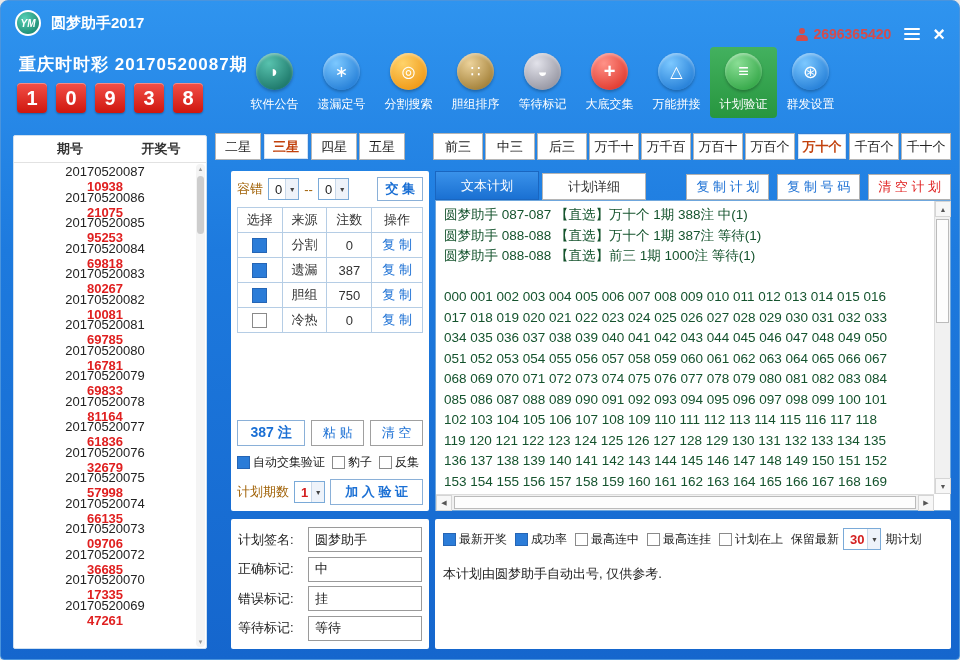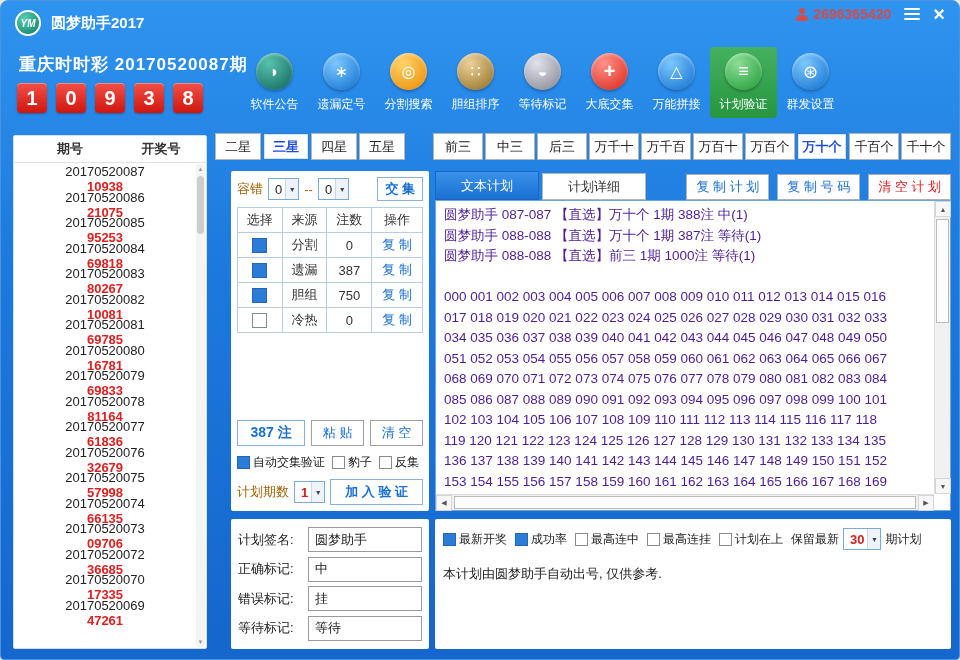--- a/index.html
+++ b/index.html
@@ -3,21 +3,21 @@
 <meta charset="utf-8">
 <style>
   *{margin:0;padding:0;box-sizing:border-box;}
   html,body{width:960px;height:660px;}
   body{font-family:"Liberation Sans","DejaVu Sans",sans-serif;background:#e8e8e8;position:relative;overflow:hidden;}
   .window{position:absolute;inset:0;background:linear-gradient(180deg,#2f94ef 0%,#1d7ade 38%,#1566cd 100%);border-radius:8px 8px 4px 4px;border:1px solid #4a94dd;}
 
   
   .logo{position:absolute;left:14px;top:9px;width:26px;height:26px;border:2px solid #fff;border-radius:50%;background:radial-gradient(circle at 35% 30%,#57d0b5,#0e7a62);color:#fff;font-size:10px;font-weight:bold;font-style:italic;display:flex;align-items:center;justify-content:center;}
   .win-title{position:absolute;left:50px;top:13px;color:#fff;font-size:15px;font-weight:bold;}
-  .tb-right{position:absolute;right:14px;top:4px;display:flex;align-items:center;gap:13px;}
+  .tb-right{position:absolute;right:14px;top:24px;display:flex;align-items:center;gap:13px;}
   .user{display:flex;align-items:center;gap:5px;color:#d44c4c;font-size:14px;font-weight:bold;}
   .person-icon{width:13px;height:13px;position:relative;}
   .person-icon:before{content:"";position:absolute;left:3.5px;top:0;width:6px;height:6px;border-radius:50%;background:#d44c4c;}
   .person-icon:after{content:"";position:absolute;left:0.5px;bottom:0;width:12px;height:6px;border-radius:6px 6px 2px 2px;background:#d44c4c;}
   .menu-icon{width:16px;height:12px;display:flex;flex-direction:column;justify-content:space-between;cursor:pointer;}
   .menu-icon i{height:2px;background:#fff;border-radius:1px;}
   .close-btn{color:#fff;font-size:20px;font-weight:bold;line-height:18px;cursor:pointer;}
 
   
   .lottery-title{position:absolute;left:18px;top:52px;color:#fff;font-size:17px;font-weight:bold;letter-spacing:1px;}
@@ -50,21 +50,21 @@
   .col-num{flex:1;text-align:center;font-size:13px;color:#e02020;font-weight:bold;}
   .side-scroll{position:absolute;top:28px;right:1px;bottom:1px;width:9px;background:#f4f4f4;border-radius:4px;}
   .side-scroll .thumb{position:absolute;top:12px;left:1px;right:1px;height:58px;background:#cdcdcd;border-radius:4px;cursor:grab;}
   .side-scroll .s-up,.side-scroll .s-down{position:absolute;left:0;width:9px;height:10px;color:#999;font-size:6px;text-align:center;line-height:10px;cursor:pointer;}
   .s-up{top:0;} .s-down{bottom:0;}
 
   
   .tabrow{position:absolute;left:214px;top:132px;width:736px;height:27px;display:flex;justify-content:space-between;}
   .tab-group{display:flex;gap:2px;}
   .tab{min-width:46px;padding:0 6px;height:27px;background:#fff;border:1px solid #b5b5b5;color:#222;font-size:13px;display:flex;align-items:center;justify-content:center;cursor:pointer;white-space:nowrap;}
-  .tab.active{border-color:#2f7fd6;color:#1d4ed8;font-weight:bold;box-shadow:inset 0 0 0 1px #cfe2f6;}
+  .tab.active{border-color:#2f7fd6;color:#c2410c;font-weight:bold;box-shadow:inset 0 0 0 1px #cfe2f6;}
   .pos-group .tab{min-width:50px;padding:0 4px;}
 
   
   .mid-panel{position:absolute;left:230px;top:170px;width:198px;height:340px;background:#fff;border-radius:2px;padding:6px;display:flex;flex-direction:column;}
   .tol-row{display:flex;align-items:center;gap:5px;height:24px;flex:0 0 auto;}
   .lbl{font-size:13px;color:#a16207;white-space:nowrap;}
   .mini-select{height:22px;border:1px solid #7aaad8;background:#fff;display:flex;align-items:center;cursor:pointer;}
   .mini-select .val{padding:0 3px 0 6px;font-size:13px;color:#222;min-width:14px;}
   .mini-select .caret{width:13px;height:100%;display:flex;align-items:center;justify-content:center;font-size:7px;color:#444;background:#eef3fa;border-left:1px solid #c8d8ea;}
   .mini-select.red .val{color:#d42020;font-weight:bold;}
@@ -87,21 +87,21 @@
 
   
   .right-panel{position:absolute;left:434px;top:170px;width:516px;height:340px;}
   .plan-tabs{display:flex;align-items:flex-end;height:29px;gap:3px;}
   .ptab{width:104px;height:27px;background:#fff;border:1px solid #b5b5b5;color:#333;font-size:13px;display:flex;align-items:center;justify-content:center;cursor:pointer;}
   .ptab.active{height:29px;background:linear-gradient(180deg,#3a92ea,#1a70d2);border:1px solid #1a66c0;color:#fff;}
   .plan-btns{margin-left:auto;display:flex;gap:8px;align-items:flex-end;}
   .pbtn{height:26px;padding:0 9px;background:#fff;border:1px solid #b0b0b0;font-size:13px;color:#1a6fd4;display:flex;align-items:center;cursor:pointer;white-space:nowrap;}
   .pbtn.red{color:#e02020;}
   .plan-text{position:absolute;top:29px;left:0;right:0;bottom:0;background:#fff;border:1px solid #6fa7dd;}
-  .pt-content{position:absolute;top:4px;left:8px;right:18px;bottom:18px;overflow:hidden;font-size:13.5px;line-height:20.5px;color:#4c1d95;white-space:pre;}
+  .pt-content{position:absolute;top:4px;left:8px;right:18px;bottom:18px;overflow:hidden;font-size:13.5px;line-height:20.5px;color:#14532d;white-space:pre;}
   .vscroll{position:absolute;top:0;right:0;bottom:16px;width:16px;background:#f1f1f1;border-left:1px solid #ddd;}
   .hscroll{position:absolute;bottom:0;left:0;right:16px;height:16px;background:#f1f1f1;border-top:1px solid #ddd;}
   .sb-btn{position:absolute;width:16px;height:16px;background:#f7f7f7;border:1px solid #d5d5d5;color:#555;font-size:7px;display:flex;align-items:center;justify-content:center;cursor:pointer;}
   .vscroll .up{top:0;left:0;} .vscroll .down{bottom:0;left:0;}
   .hscroll .left{left:0;top:0;} .hscroll .right{right:0;top:0;}
   .vthumb{position:absolute;top:18px;left:1px;width:13px;height:104px;background:#fdfdfd;border:1px solid #bbb;cursor:grab;}
   .hthumb{position:absolute;left:18px;top:1px;right:18px;height:13px;background:#fdfdfd;border:1px solid #bbb;cursor:grab;}
 
   
   .bottom-left{position:absolute;left:230px;top:518px;width:198px;height:130px;background:#fff;border-radius:2px;padding:8px 7px;display:flex;flex-direction:column;justify-content:space-between;}

